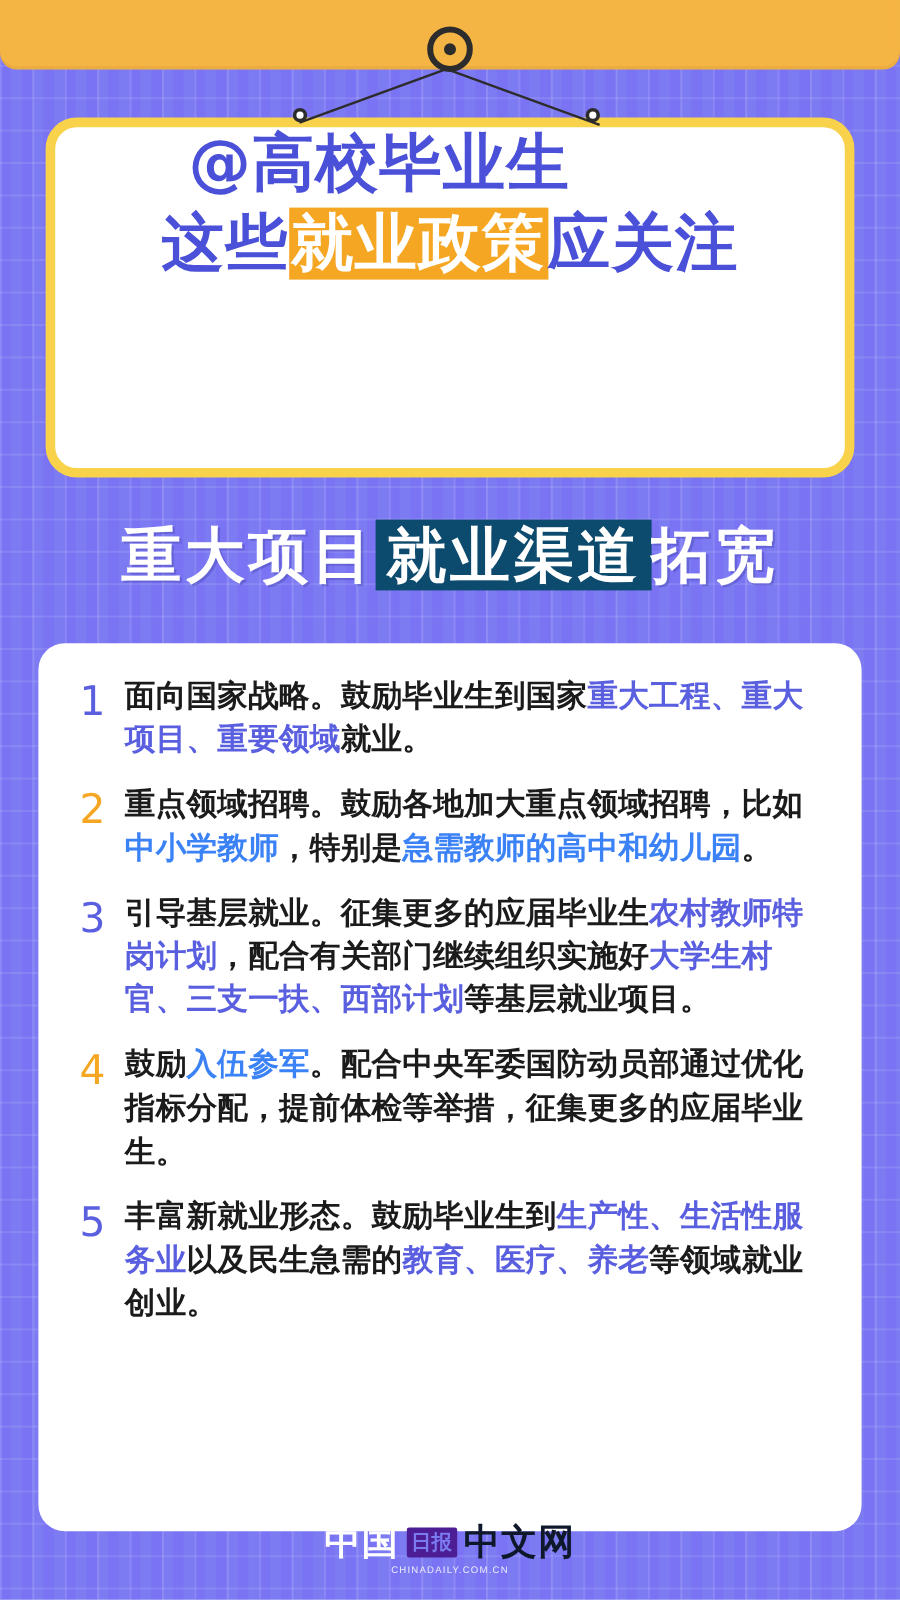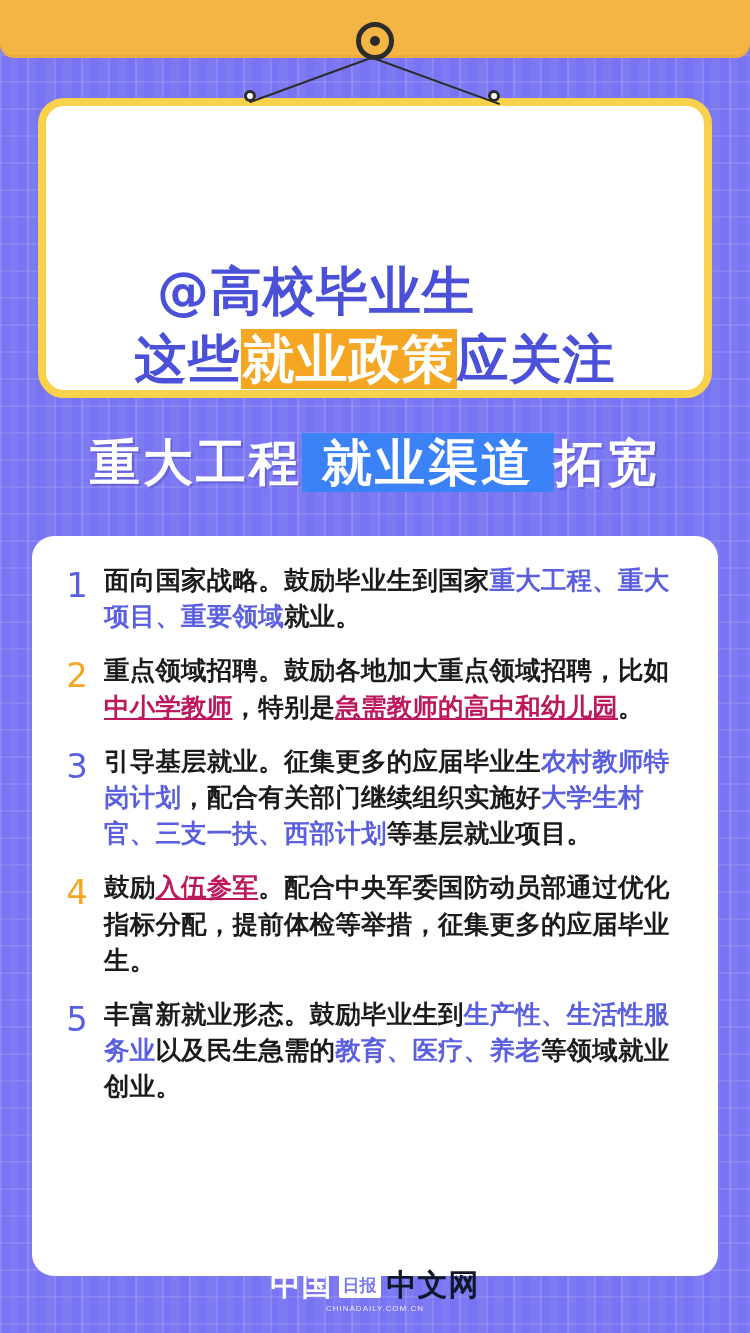--- a/index.html
+++ b/index.html
@@ -87,21 +87,21 @@
     position: absolute;
     left: 38px; top: 98px;
     width: 674px; height: 300px;
     background: #ffffff;
     border: 8px solid #f7d24a;
     border-radius: 26px;
     z-index: 4;
     display: flex;
     flex-direction: column;
     align-items: center;
-    justify-content: flex-end;
+    justify-content: flex-start;
   }
   .headline-line {
     font-family: "DejaVu Sans", sans-serif;
     font-weight: bold;
     color: #4a50d8;
     letter-spacing: 1px;
     white-space: nowrap;
     line-height: 1.18;
   }
   #headline-1 {
@@ -126,22 +126,22 @@
     font-family: "DejaVu Serif", serif;
     font-weight: bold;
     font-size: 50px;
     color: #ffffff;
     letter-spacing: 3px;
     text-shadow: 2px 2px 0 rgba(60,60,160,0.35);
     z-index: 4;
     white-space: nowrap;
   }
   #section-title .st-mark {
-    background: #3b82f6;
-    padding: 0 20px;
+    background: #0c4a6e;
+    padding: 0 9px;
     text-shadow: none;
     color: #ffffff;
   }
 
   
   #list-card {
     position: absolute;
     left: 32px; top: 536px;
     width: 686px; height: 740px;
     background: #ffffff;
@@ -169,21 +169,21 @@
   .txt {
     flex: 1 1 auto;
     font-family: "DejaVu Serif", serif;
     font-weight: bold;
     font-size: 25.5px;
     line-height: 1.42;
     color: #1b1b1b;
     letter-spacing: 0.2px;
   }
   .b { color: #5a5fe0; }
-  .o { color: #be185d; text-decoration: underline; }
+  .o { color: #3b82f6; }
 
   #item-1 { margin-top: 4px; }
 
   
   #footer {
     position: absolute;
     left: 0; bottom: 20px;
     width: 750px;
     text-align: center;
     z-index: 4;
@@ -195,21 +195,21 @@
     font-family: "DejaVu Serif", serif;
   }
   #logo-cn {
     font-size: 30px;
     color: #ffffff;
     font-weight: bold;
     letter-spacing: 1px;
   }
   #logo-sq {
     display: inline-block;
-    background: #ffffff;
+    background: #4c1d95;
     color: #7b7bf0;
     font-size: 17px;
     font-weight: bold;
     padding: 1px 4px;
     border-radius: 2px;
   }
   #logo-tail {
     font-size: 30px;
     color: #0f172a;
     font-weight: bold;
@@ -234,21 +234,21 @@
 <div class="string" id="string-right"></div>
 <div class="peg" id="peg-left"></div>
 <div class="peg" id="peg-right"></div>
 <div id="ring"></div>
 
 <div id="headline-card">
   <div class="headline-line" id="headline-1">@高校毕业生</div>
   <div class="headline-line" id="headline-2"><span>这些</span><span class="hl-mark">就业政策</span><span>应关注</span></div>
 </div>
 
-<div id="section-title"><span>重大工程</span><span class="st-mark">就业渠道</span><span>拓宽</span></div>
+<div id="section-title"><span>重大项目</span><span class="st-mark">就业渠道</span><span>拓宽</span></div>
 
 <div id="list-card">
   <div class="item" id="item-1">
     <div class="num blue">1</div>
     <div class="txt">
       <span>面向国家战略。鼓励毕业生到国家</span><span class="b">重大工程、重大项目、重要领域</span><span>就业。</span>
     </div>
   </div>
 
   <div class="item">

